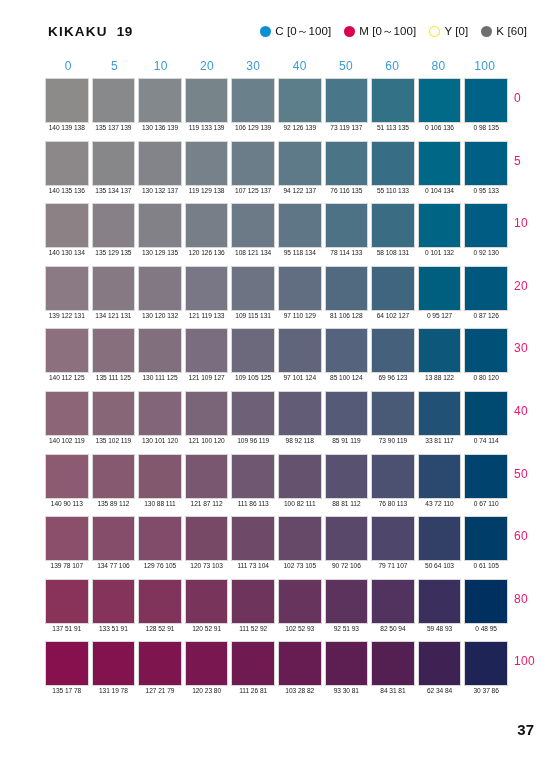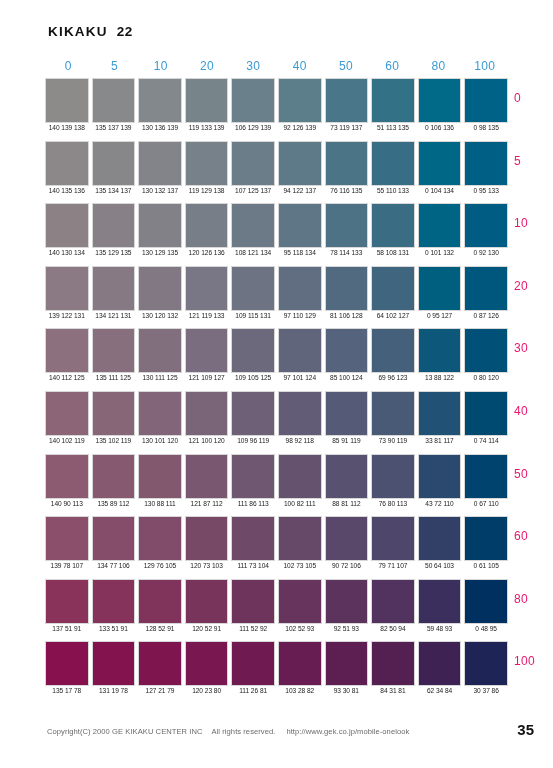--- a/index.html
+++ b/index.html
@@ -93,21 +93,39 @@
     font-size:15px;font-weight:bold;color:#111;
   }
 </style>
 </head>
 <body>
 
 <div id="page">
 
   <div class="header">
     <span class="chart-title">KIKAKU</span>
-    <span class="chart-num">22</span>
+    <span class="chart-num">19</span>
+    <div class="legend" id="legend-container">
+        <div class="legend-item">
+          <span class="dot c"></span>
+          <span class="legend-text">C [0～100]</span>
+        </div>
+        <div class="legend-item">
+          <span class="dot m"></span>
+          <span class="legend-text">M [0～100]</span>
+        </div>
+        <div class="legend-item">
+          <span class="dot y"></span>
+          <span class="legend-text">Y [0]</span>
+        </div>
+        <div class="legend-item">
+          <span class="dot k"></span>
+          <span class="legend-text">K [60]</span>
+        </div>
+      </div>
   </div>
 
   <div class="col-head" id="col-head">
       <div class="ch">0</div>
       <div class="ch">5</div>
       <div class="ch">10</div>
       <div class="ch">20</div>
       <div class="ch">30</div>
       <div class="ch">40</div>
       <div class="ch">50</div>
@@ -563,19 +581,16 @@
           <div class="cell">
             <div class="swatch" style="background: rgb(30, 37, 86);"></div>
             <div class="rgb">30 37 86</div>
           </div>
         </div>
         <div class="row-label">100</div>
       </div>
     </div>
 
   <div class="footer">
-    <div class="copyright">
-      <span>Copyright(C) 2000 GE KIKAKU CENTER INC</span><span class="sp1"></span><span>All rights reserved.</span><span class="sp2"></span><span>http://www.gek.co.jp/mobile-onelook</span>
-    </div>
-    <div class="page-no">35</div>
+    <div class="page-no">37</div>
   </div>
 
 </div>
 
 </body></html>

